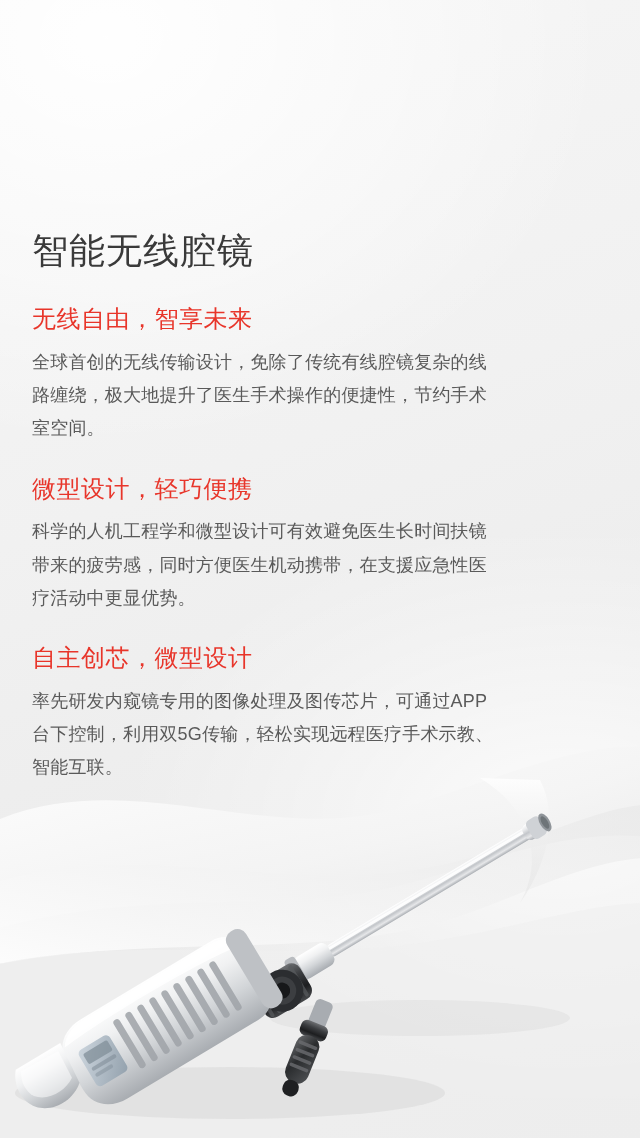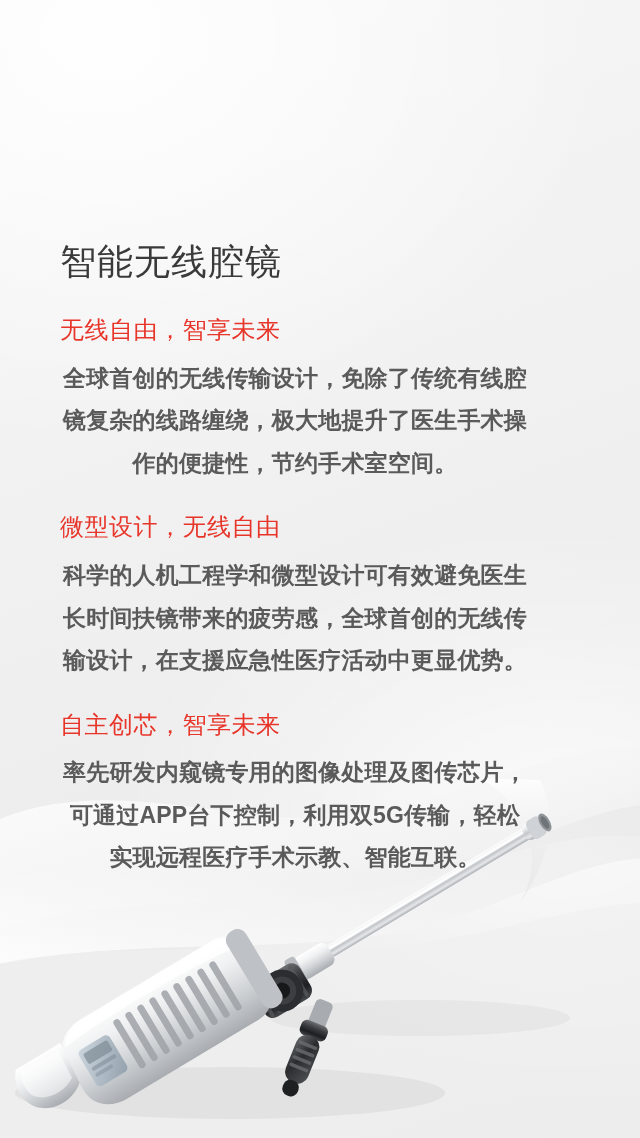--- a/index.html
+++ b/index.html
@@ -36,24 +36,23 @@
     bottom: 40px;
     width: 700px;
     height: 560px;
     background: radial-gradient(ellipse at 60% 50%, rgba(255,255,255,0.8) 0%, rgba(255,255,255,0.25) 50%, rgba(255,255,255,0) 75%);
     pointer-events: none;
   }
 
   .content {
     position: absolute;
     left: 32px;
-    top: 240px;
+    top: 229px;
     width: 470px;
     z-index: 5;
-    margin-left: 28px;
   }
 
   .main-title {
     font-size: 36px;
     line-height: 1.2;
     color: #3a3a3a;
     font-weight: 400;
     letter-spacing: 1px;
     margin-bottom: 30px;
   }
@@ -64,25 +63,24 @@
   .sec-title {
     color: #e8352a;
     font-size: 24px;
     line-height: 1.4;
     font-weight: 400;
     letter-spacing: 0.5px;
     margin-bottom: 10px;
   }
   .sec-body {
     color: #5a5a5a;
-    font-size: 23px;
+    font-size: 18px;
     line-height: 1.85;
     letter-spacing: 0.2px;
-    font-weight: 700;
-    text-align: center;
+    font-weight: 400;
   }
 
   
   .ribbons {
     position: absolute;
     left: 0;
     bottom: 0;
     width: 640px;
     height: 420px;
     z-index: 1;
@@ -239,23 +237,23 @@
   <div class="content">
 
     <h1 class="main-title">智能无线腔镜</h1>
 
     <div class="section">
       <h2 class="sec-title">无线自由，智享未来</h2>
       <p class="sec-body">全球首创的无线传输设计，免除了传统有线腔镜复杂的线路缠绕，极大地提升了医生手术操作的便捷性，节约手术室空间。</p>
     </div>
 
     <div class="section">
-      <h2 class="sec-title">微型设计，无线自由</h2>
-      <p class="sec-body">科学的人机工程学和微型设计可有效避免医生长时间扶镜带来的疲劳感，全球首创的无线传输设计，在支援应急性医疗活动中更显优势。</p>
+      <h2 class="sec-title">微型设计，轻巧便携</h2>
+      <p class="sec-body">科学的人机工程学和微型设计可有效避免医生长时间扶镜带来的疲劳感，同时方便医生机动携带，在支援应急性医疗活动中更显优势。</p>
     </div>
 
     <div class="section">
-      <h2 class="sec-title">自主创芯，智享未来</h2>
+      <h2 class="sec-title">自主创芯，微型设计</h2>
       <p class="sec-body">率先研发内窥镜专用的图像处理及图传芯片，可通过APP台下控制，利用双5G传输，轻松实现远程医疗手术示教、智能互联。</p>
     </div>
 
   </div>
 </div>
 
 </body></html>

